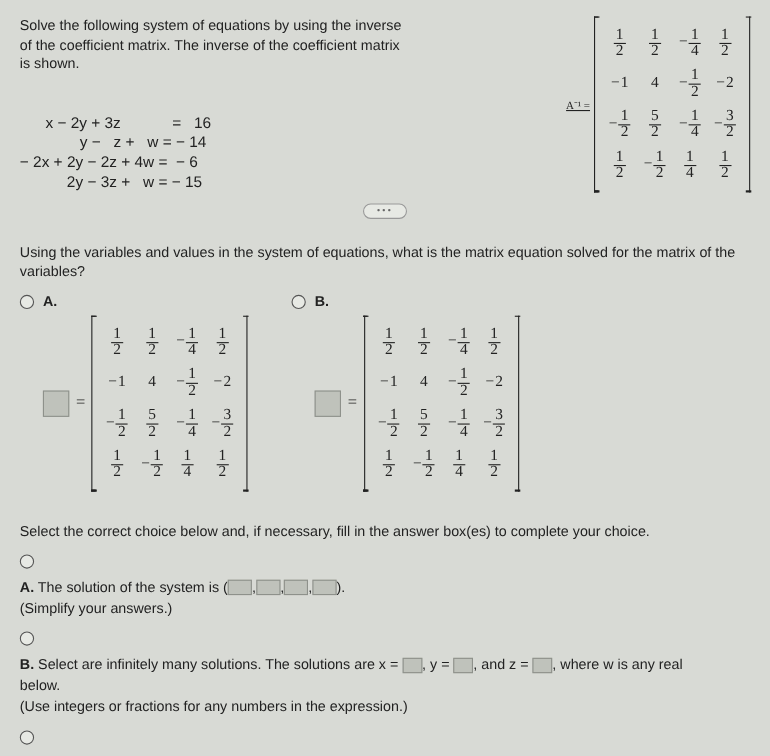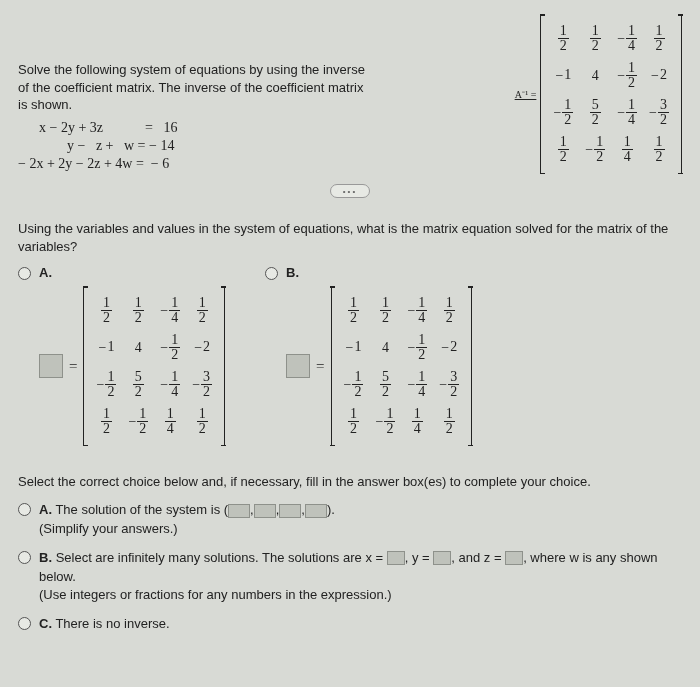--- a/index.html
+++ b/index.html
@@ -8,21 +8,21 @@
     height: 687px;
     background: #d8dad5;
     font-family: Arial, sans-serif;
     font-size: 13px;
     color: #222;
     padding: 14px 18px;
     position: relative;
   }
   .top-area { display: flex; justify-content: space-between; align-items: flex-end; }
   .intro { width: 350px; line-height: 1.35; }
-  .equations { margin-top: 6px; font-family: Liberation Serif, serif; font-size: 14px; }
+  .equations { margin-top: 36px; font-family: Liberation Sans, sans-serif; font-size: 14px; }
   .eq-row { white-space: pre; margin-bottom: 2px; }
 
   .matrix-block { display: flex; align-items: center; }
   .matrix-label { font-family: "Times New Roman", serif; font-size: 10px; margin-right: 4px; text-decoration: underline; }
   .matrix {
     display: inline-block;
     border-left: 1.5px solid #222;
     border-right: 1.5px solid #222;
     position: relative;
     padding: 6px 6px;
@@ -68,39 +68,40 @@
   }
   .opt-label { font-weight: bold; font-size: 13px; margin-right: 4px; }
   .box-eq { display:flex; align-items:center; gap:6px; font-family:"Times New Roman", serif; font-size:15px; }
   .sq {
     width: 24px; height: 24px; background: #bfc2bb; border: 1px solid #8e918b;
     display:inline-block;
   }
 
   .select-text { margin-top: 28px; }
   .bottom-choices { margin-top: 12px; }
-  .bc-row { display:flex; align-items:flex-start; gap:8px; margin-bottom: 10px; }
+  .bc-row { display:flex; align-items:flex-start; gap:8px; margin-bottom: 10px; flex-direction: column; }
   .bc-text { line-height: 1.45; }
   .inline-sq {
     display:inline-block; width:22px; height:14px; background:#bfc2bb;
     border:1px solid #8e918b; vertical-align: middle;
   }
   .inline-sq.sm { width:18px; }
 </style>
 </head>
 <body>
 
 <div class="top-area">
   <div>
     <div class="intro">Solve the following system of equations by using the inverse of the coefficient matrix. The inverse of the coefficient matrix is shown.</div>
     <div class="equations">
       <div class="eq-row">      x − 2y + 3z            =   16</div>
       <div class="eq-row">              y −   z +   w = − 14</div>
       <div class="eq-row">− 2x + 2y − 2z + 4w =  − 6</div>
       <div class="eq-row"></div>
+      <div class="eq-row">           2y − 3z +   w = − 15</div>
     </div>
   </div>
   <div class="matrix-block">
     <span class="matrix-label">A⁻¹ =</span>
     <div class="matrix">
       <span class="cap-tl"></span>
         <span class="cap-tr"></span>
         <span class="cap-bl"></span>
         <span class="cap-br"></span>
       <div class="m-grid" id="inv-matrix">
@@ -238,21 +239,21 @@
     </div>
   </div>
 
   <div class="bc-row">
     <div class="radio"></div>
     <div class="bc-text">
       <b>B.</b>
       <span>Select are infinitely many solutions. The solutions are x =</span>
       <span class="inline-sq sm"></span><span>, y =</span>
       <span class="inline-sq sm"></span><span>, and z =</span>
-      <span class="inline-sq sm"></span><span>, where w is any shown</span>
+      <span class="inline-sq sm"></span><span>, where w is any real</span>
       <br>
       <span>below.</span>
       <br>
       <span>(Use integers or fractions for any numbers in the expression.)</span>
     </div>
   </div>
 
   <div class="bc-row">
     <div class="radio"></div>
     <div class="bc-text">

